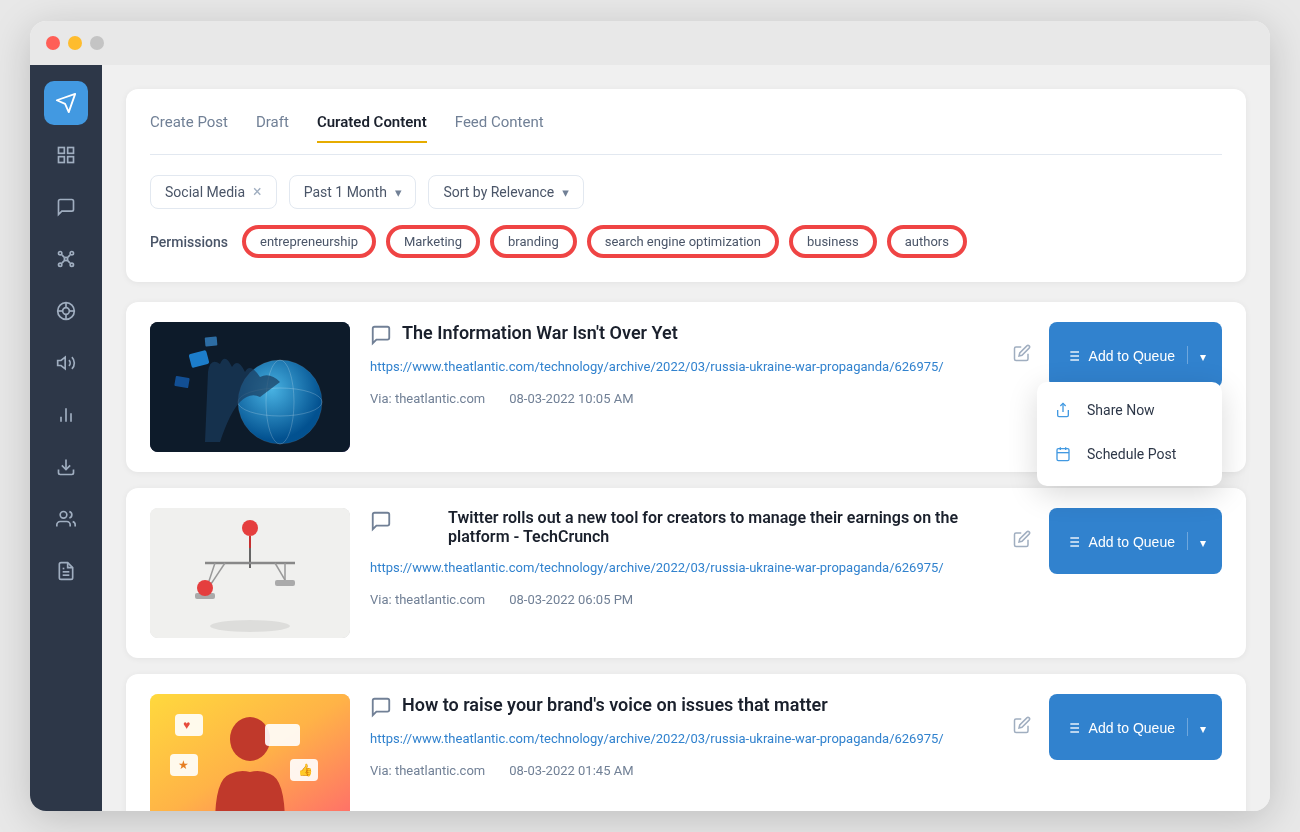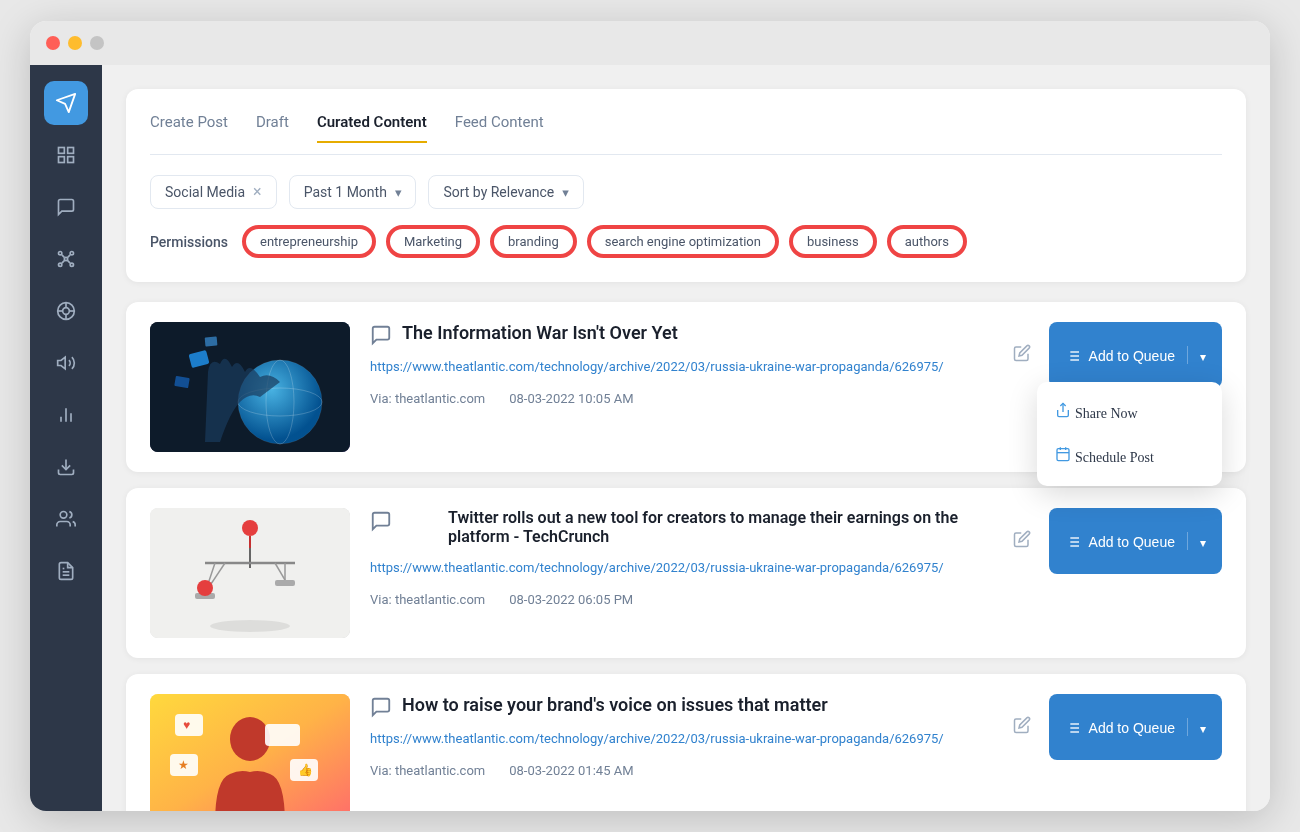--- a/index.html
+++ b/index.html
@@ -270,27 +270,26 @@
       top: 80px;
       background: white;
       border-radius: 10px;
       box-shadow: 0 8px 30px rgba(0,0,0,0.15);
       min-width: 185px;
       z-index: 100;
       padding: 8px 0;
     }
     .dropdown-item {
       display: flex;
-      align-items: flex-end;
-      gap: 4px;
+      align-items: flex-start;
+      gap: 16px;
       padding: 12px 18px;
       font-size: 14px;
       color: #2d3748;
       cursor: pointer;
-      font-family: Liberation Serif, serif;
     }
     .dropdown-item-icon {
       color: #4299e1;
       font-size: 16px;
     }
   </style>
 </head>
 <body>
 
 <div class="window">

